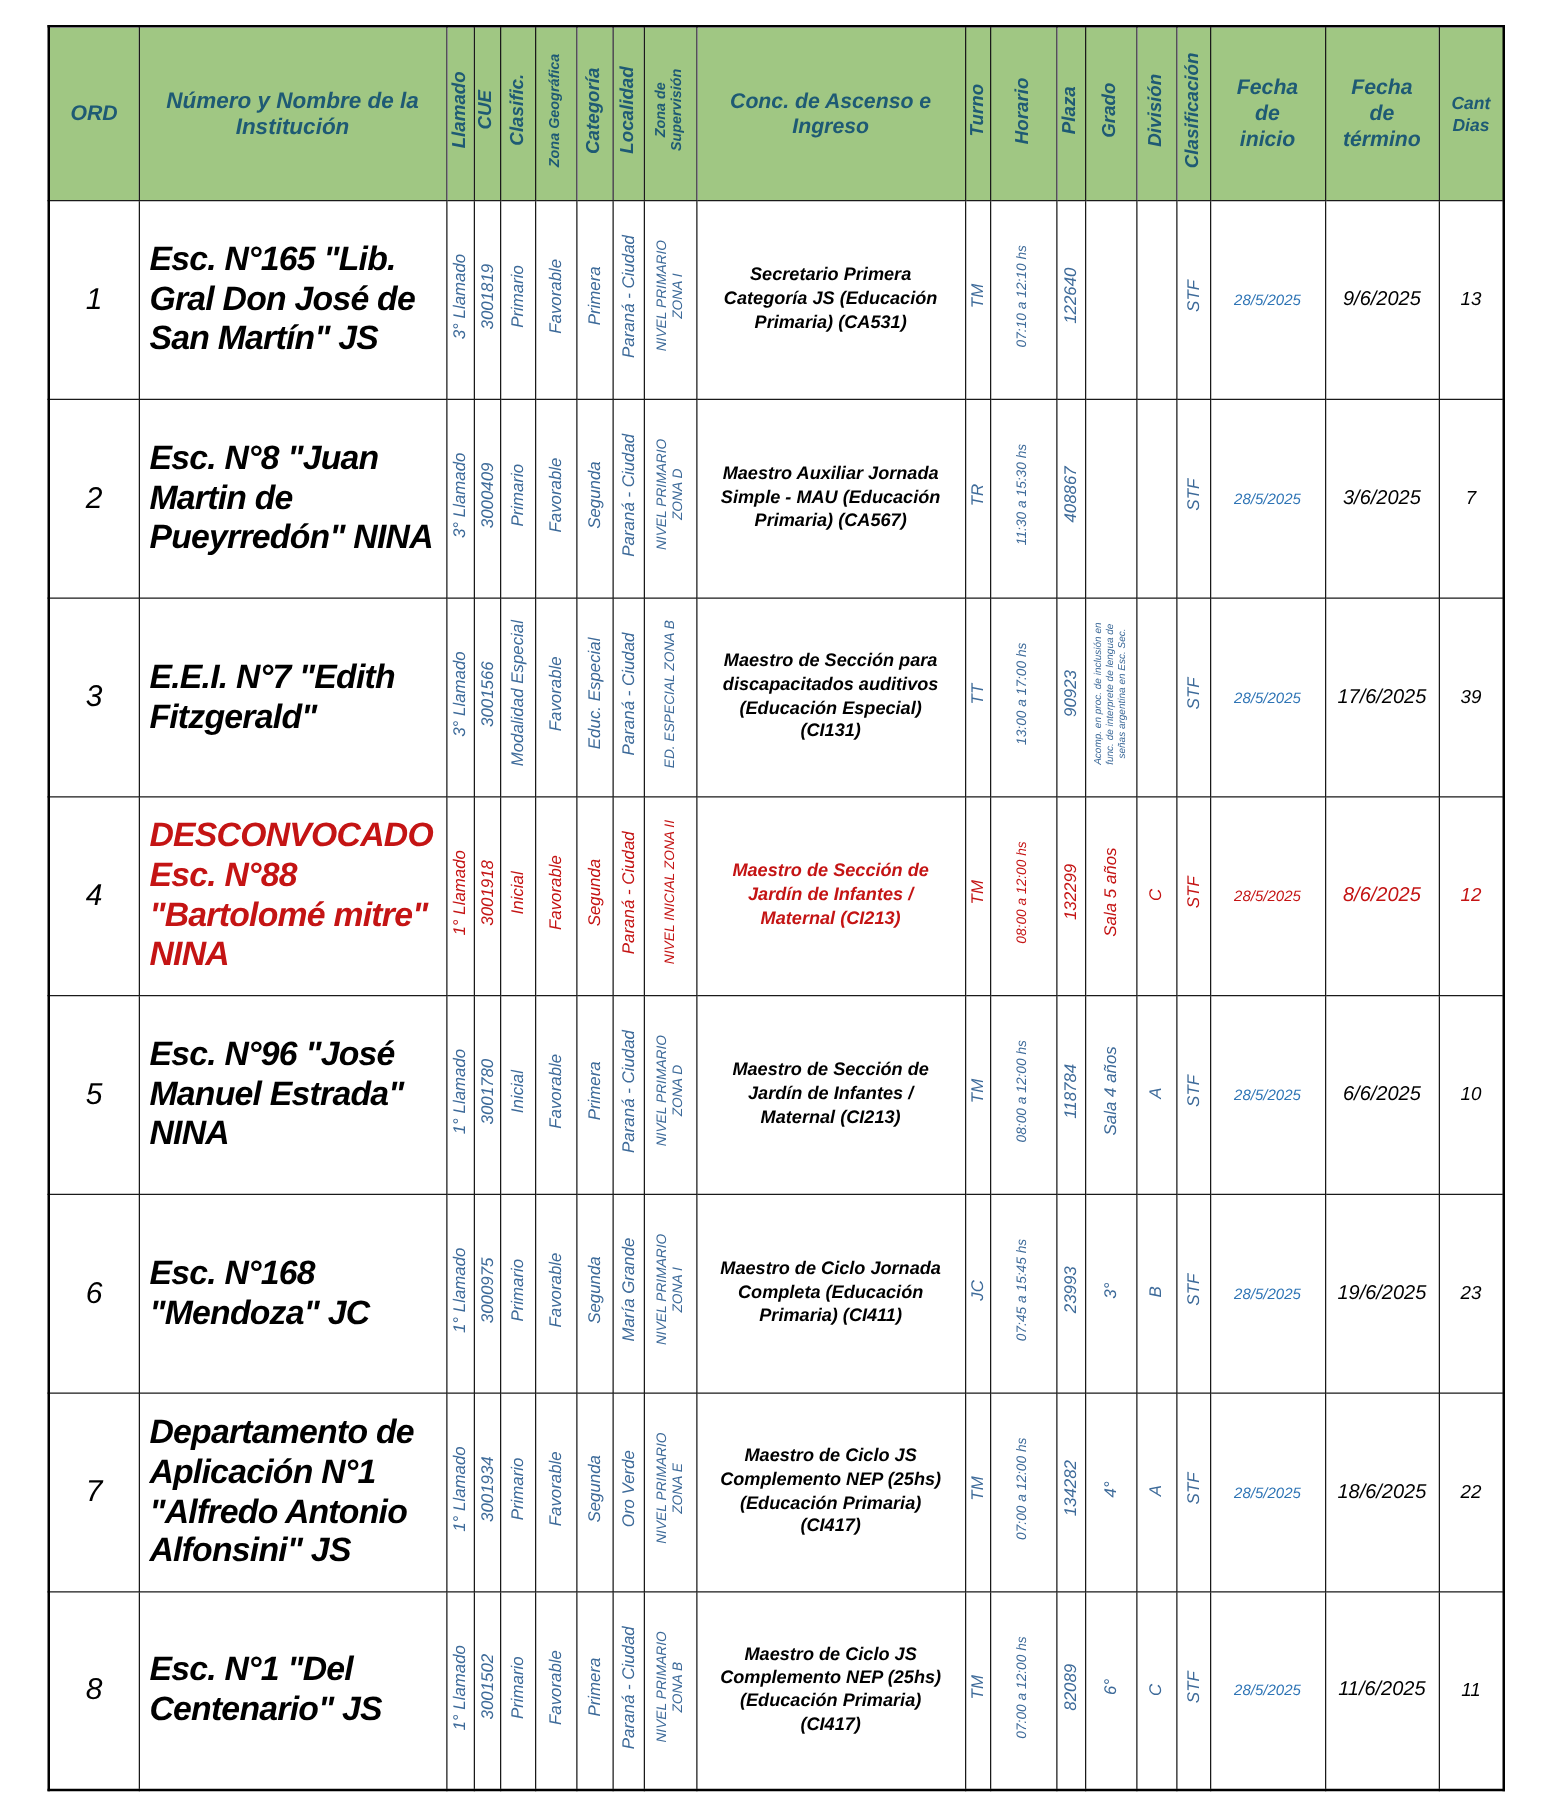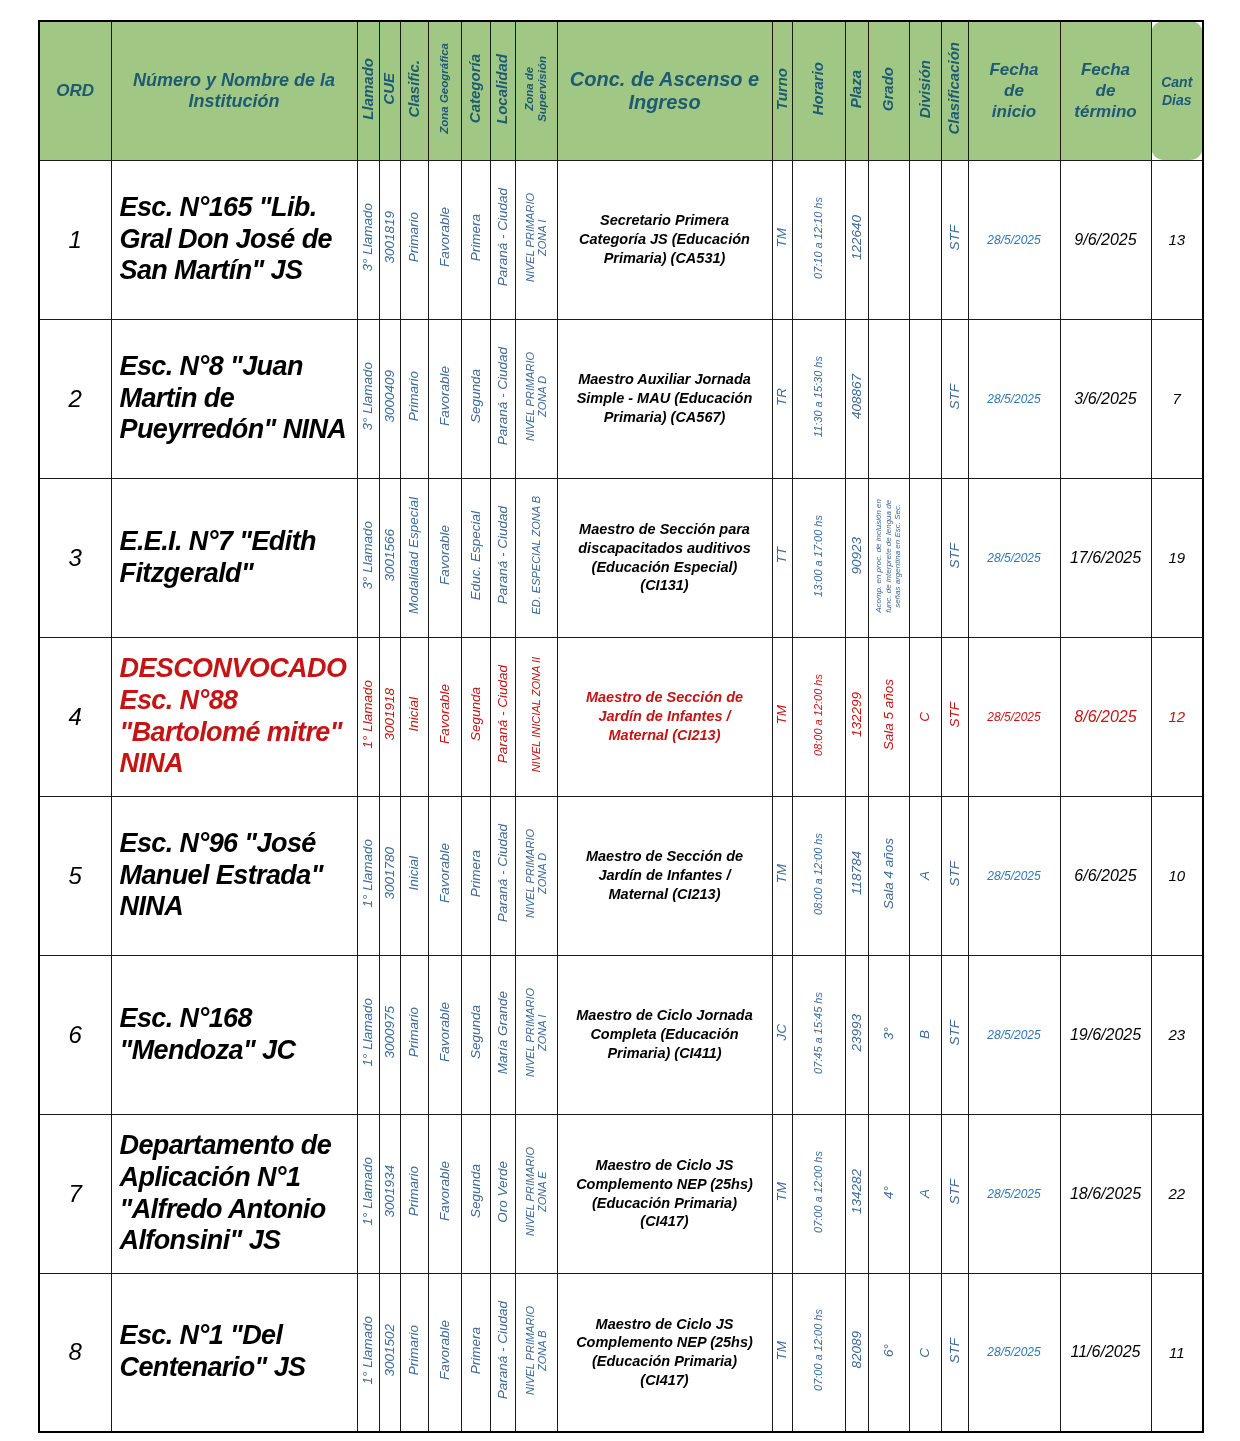--- a/index.html
+++ b/index.html
@@ -49,23 +49,23 @@
     max-height:156px;
   }
   thead .vt{color:var(--header-text);}
   .vt-lg{font-size:15px;}
   .vt-sm{font-size:11.5px;}
   .vt-data{font-size:13.5px;color:var(--data-blue);}
   .vt-xs{font-size:11px;color:var(--data-blue);}
   .vt-tiny{font-size:8px !important;line-height:1.2;}
   .h-ord{font-size:17px;margin-top:40px;}
   .h-inst{font-size:18px;}
-  .h-conc{font-size:20px;}
+  .h-conc{font-size:17px;}
   .h-fecha{font-size:17px;line-height:1.25;}
-  .h-cant{font-size:14px;line-height:1.3;border-radius:13px;}
+  .h-cant{font-size:14px;line-height:1.3;}
   .c-ord{font-size:24px;}
   .c-inst{
     font-size:27px;font-weight:bold;text-align:left;
     padding:0 4px 0 8px;line-height:1.18;letter-spacing:-0.6px;
     white-space:pre-line;
   }
   .c-conc{font-size:14.5px;font-weight:bold;padding:0 16px;line-height:1.3;margin-top:16px;}
   .c-fi{font-size:12px;color:var(--date-blue);}
   .c-ft{font-size:16px;}
   .c-cant{font-size:15px;}
@@ -186,21 +186,21 @@
         <td><span class="vt vt-data">TT</span></td>
         <td><span class="vt vt-xs">13:00 a 17:00 hs</span></td>
         <td><span class="vt vt-data">90923</span></td>
         <td><span class="vt vt-data vt-tiny">Acomp. en proc. de inclusión en
 func. de interprete de lengua de
 señas argentina en Esc. Sec.</span></td>
         <td></td>
         <td><span class="vt vt-data">STF</span></td>
         <td class="c-fi">28/5/2025</td>
         <td class="c-ft">17/6/2025</td>
-        <td class="c-cant">19</td>
+        <td class="c-cant">39</td>
       </tr>
       <tr class="row-red">
         <td class="c-ord">4</td>
         <td class="c-inst">DESCONVOCADO
 Esc. N°88 "Bartolomé mitre" NINA</td>
         <td><span class="vt vt-data">1° Llamado</span></td>
         <td><span class="vt vt-data">3001918</span></td>
         <td><span class="vt vt-data">Inicial</span></td>
         <td><span class="vt vt-data">Favorable</span></td>
         <td><span class="vt vt-data">Segunda</span></td>

